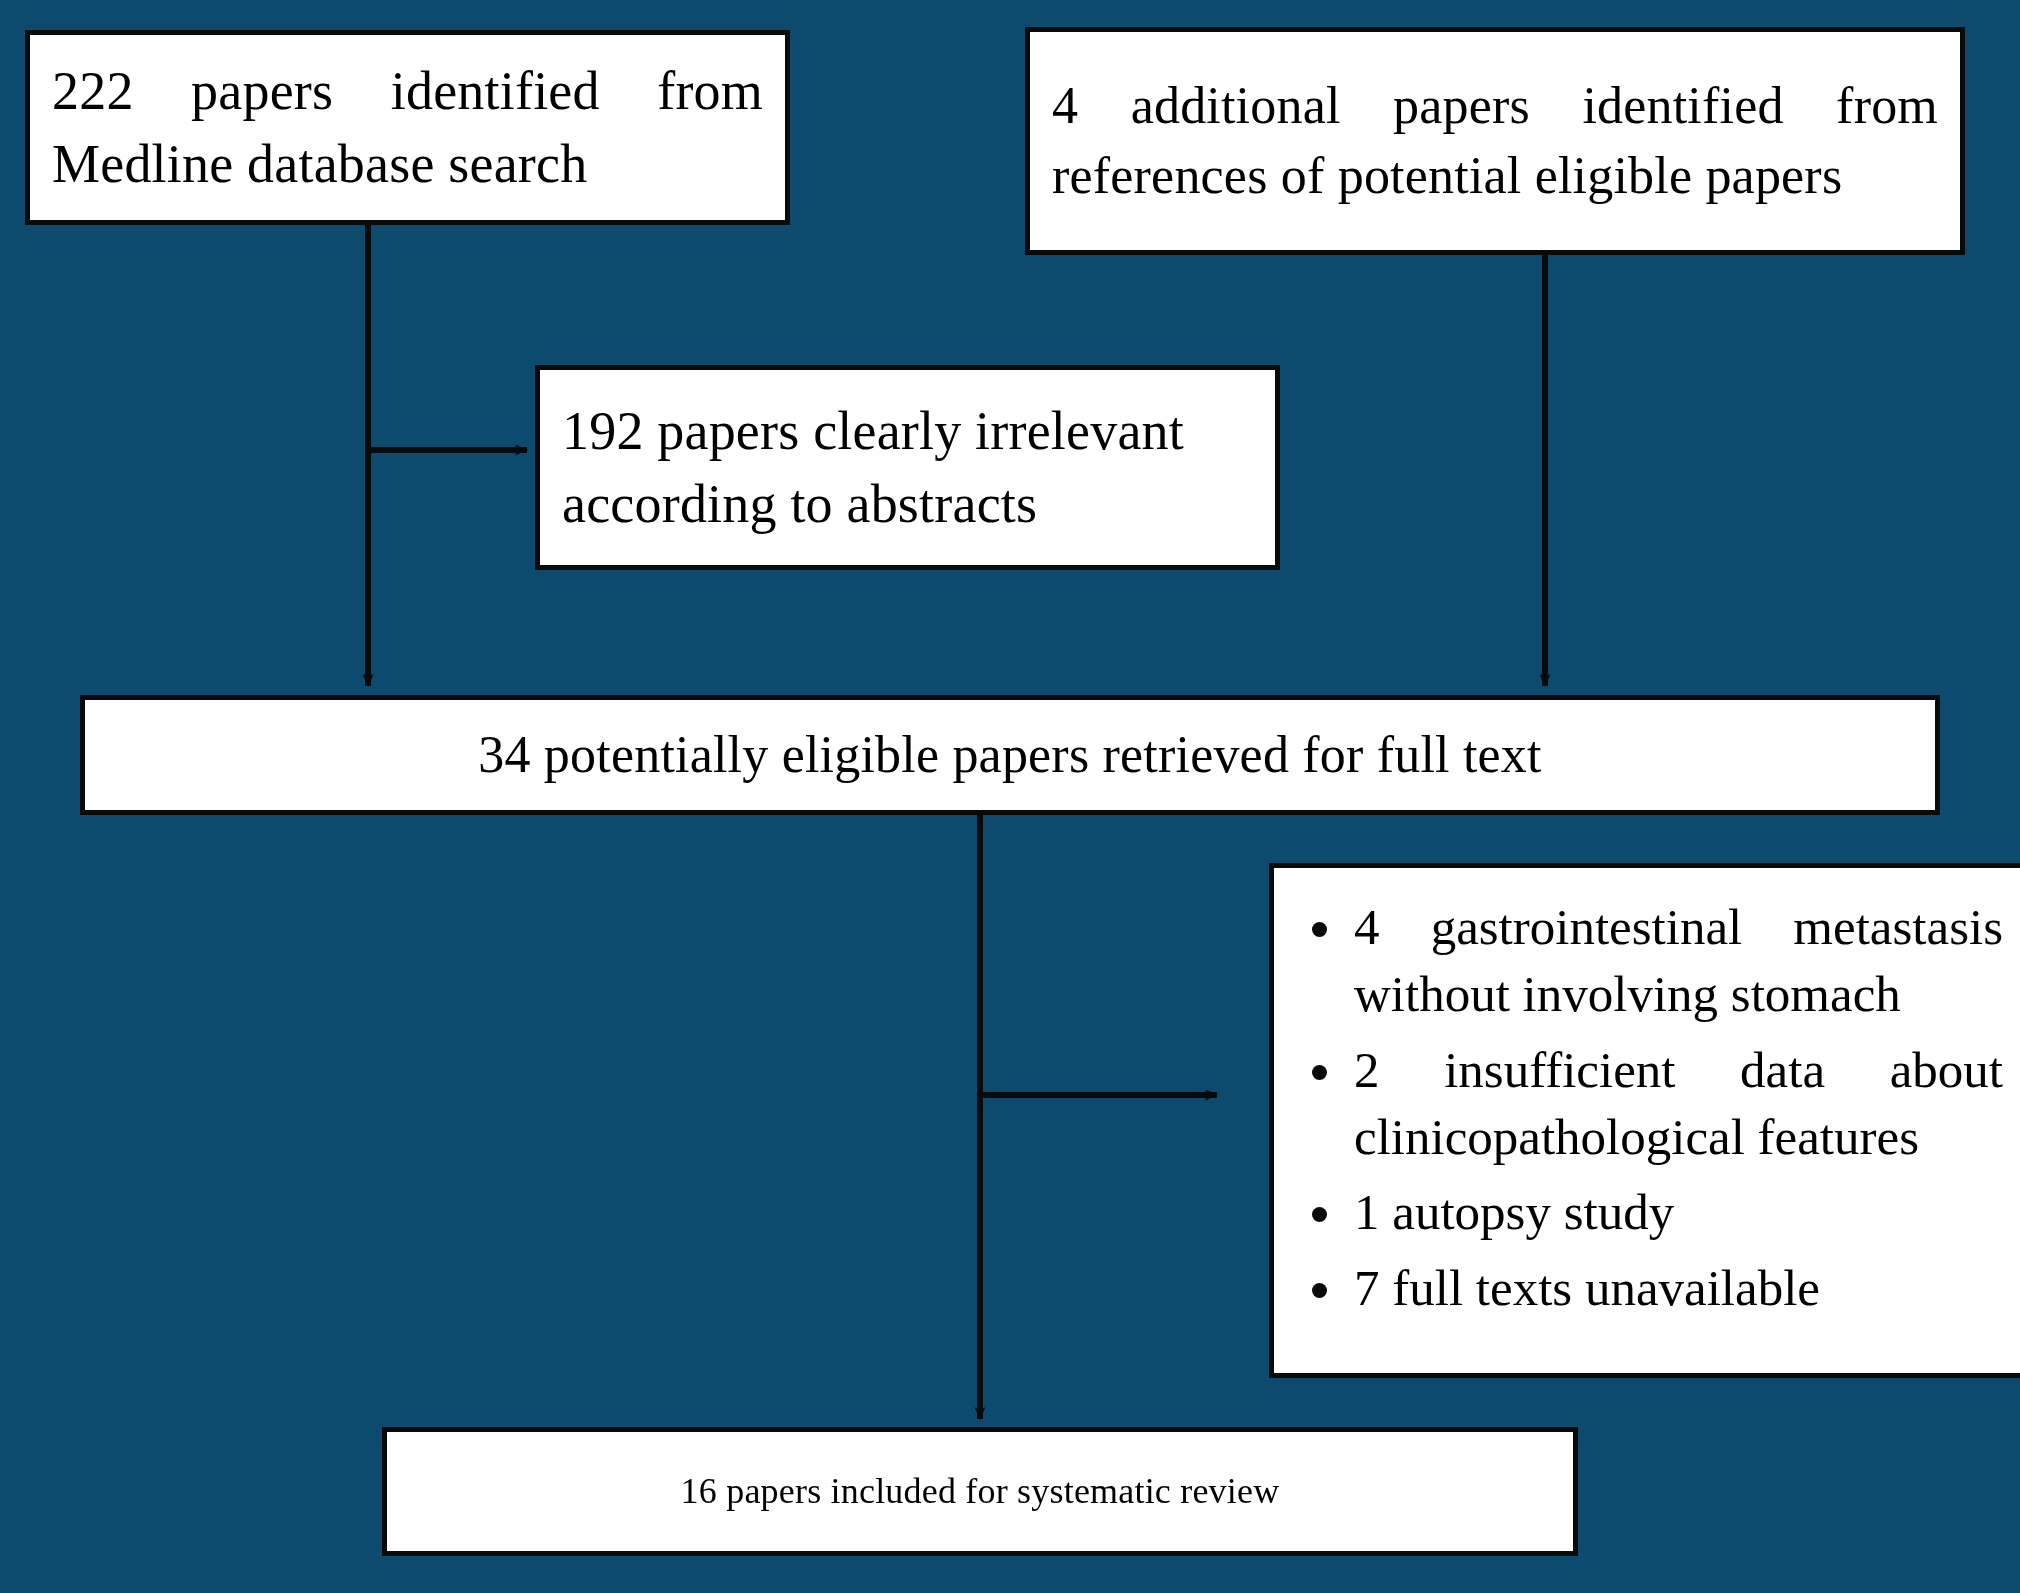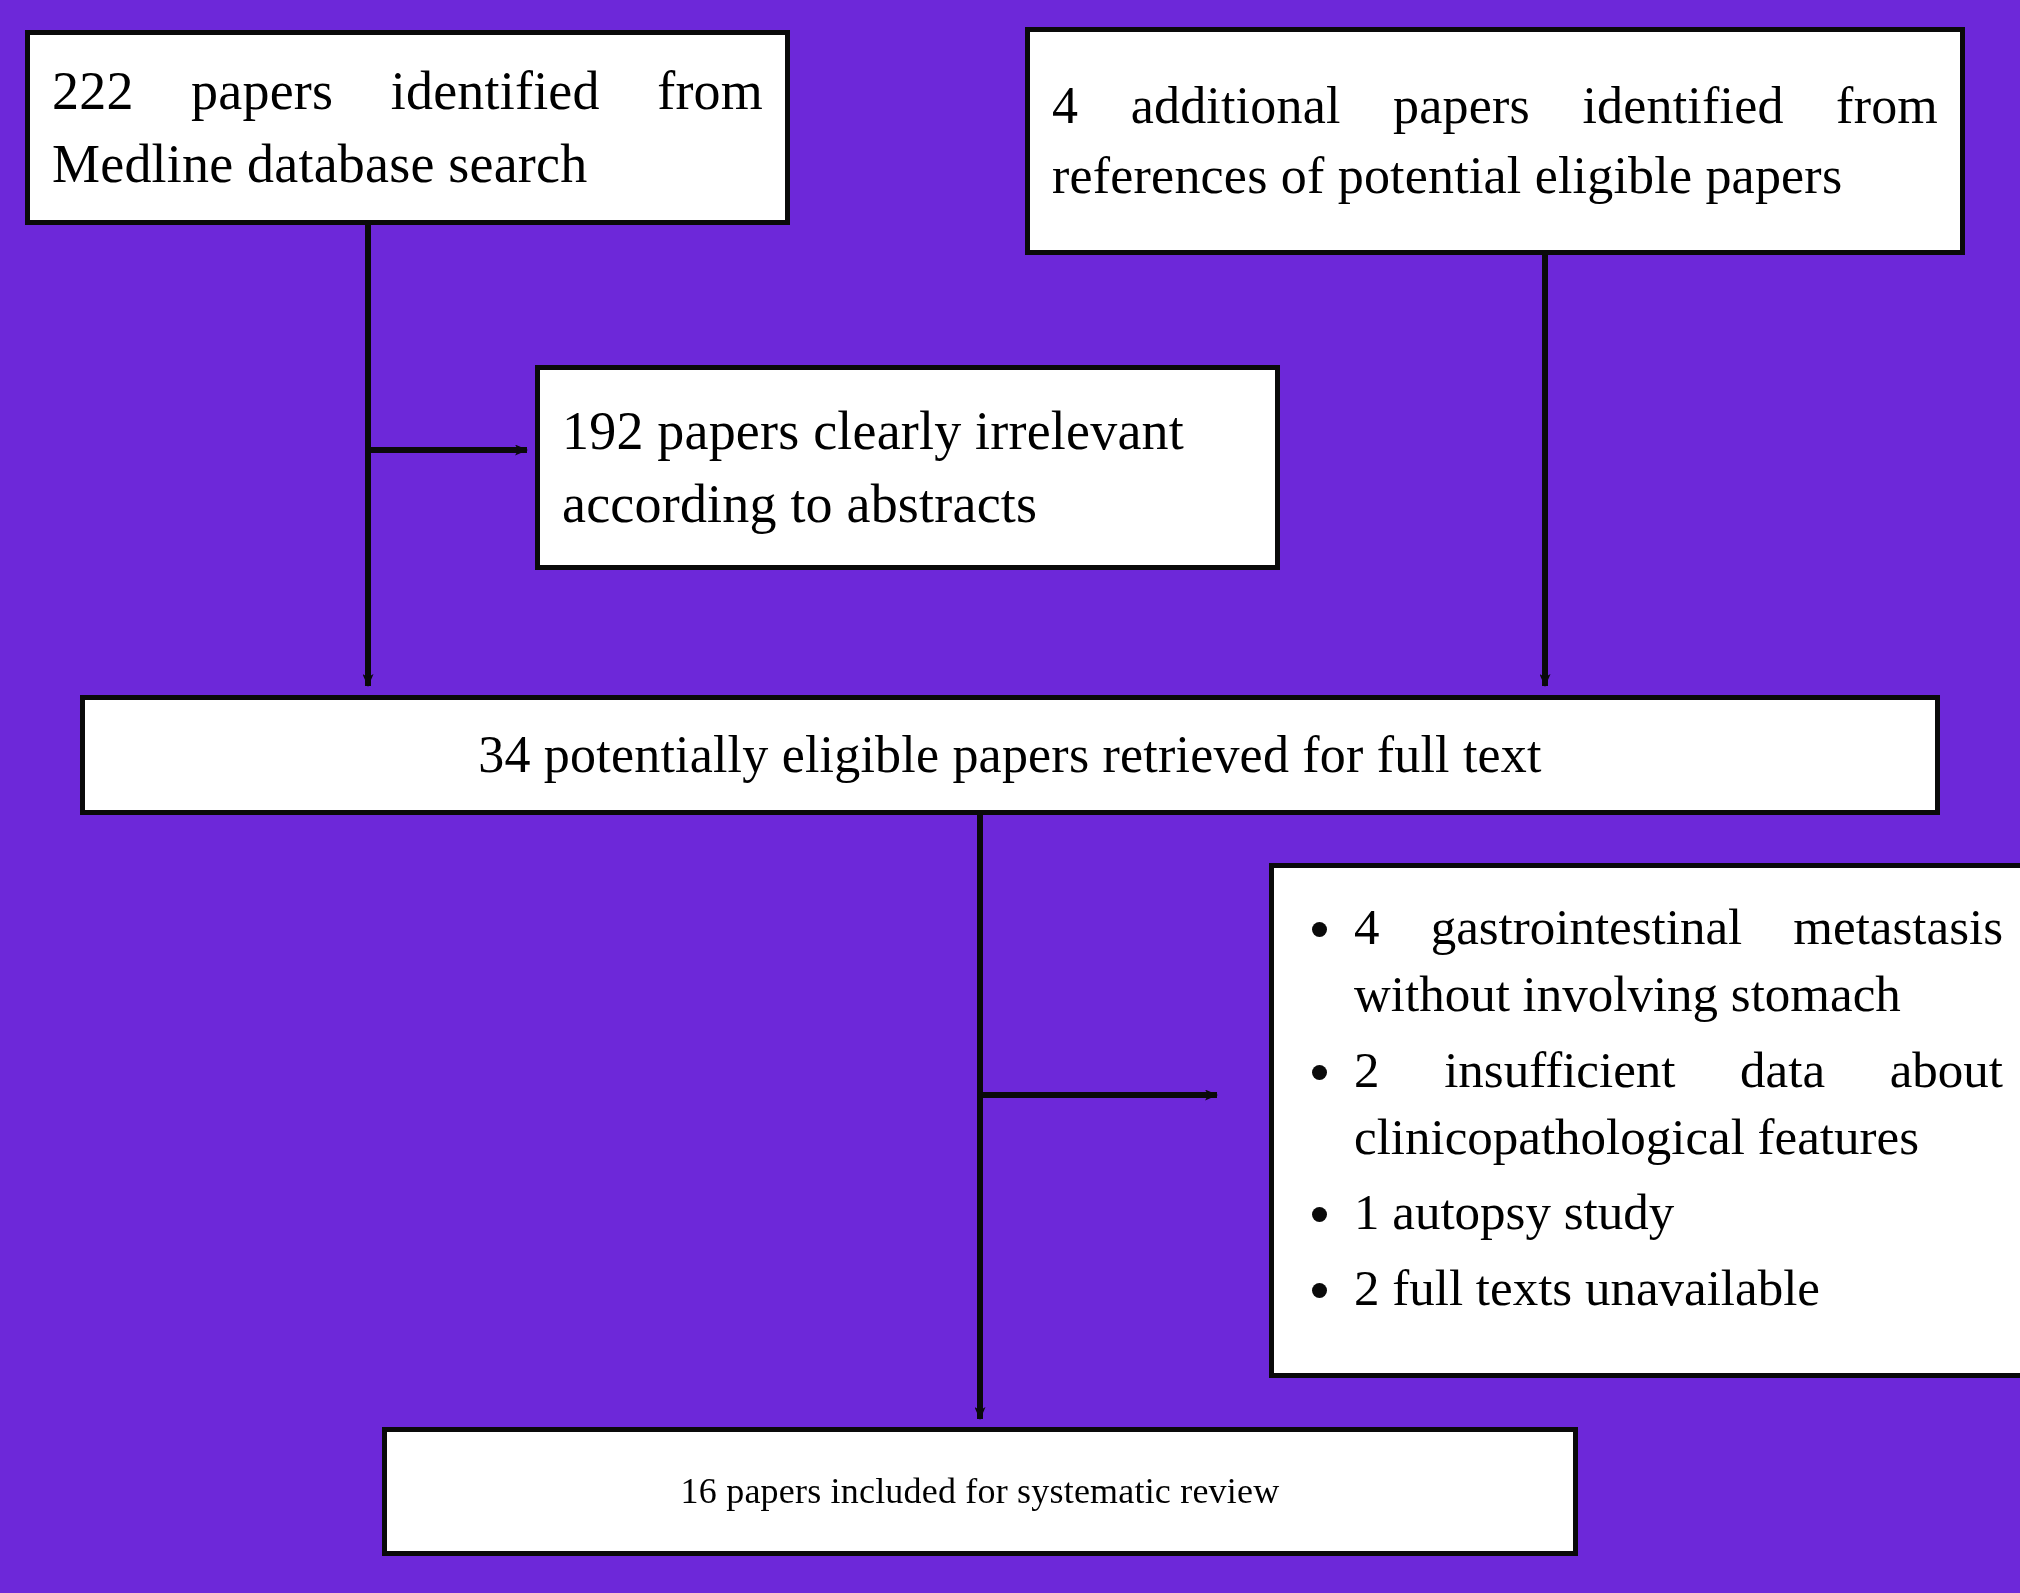--- a/index.html
+++ b/index.html
@@ -11,21 +11,21 @@
     width: 2020px;
     height: 1593px;
     overflow: hidden;
     font-family: "Liberation Serif", "DejaVu Serif", serif;
     color: #000000;
   }
   #diagram-root {
     position: relative;
     width: 2020px;
     height: 1593px;
-    background: #6d28d9;
+    background: #0c4a6e;
   }
   #connector-layer {
     position: absolute;
     left: 0;
     top: 0;
     width: 2020px;
     height: 1593px;
     pointer-events: none;
   }
   .flow-box {
@@ -156,21 +156,21 @@
       <li class="exclusion-item">
         <span class="bullet-dot"></span>
         <span>2 insufficient data about clinicopathological features</span>
       </li>
       <li class="exclusion-item">
         <span class="bullet-dot"></span>
         <span>1 autopsy study</span>
       </li>
       <li class="exclusion-item">
         <span class="bullet-dot"></span>
-        <span>2 full texts unavailable</span>
+        <span>7 full texts unavailable</span>
       </li>
     </ul>
   </div>
 
   <div class="flow-box" id="box-included">
     <span class="box-text center">16 papers included for systematic review</span>
   </div>
 
 </div>
 

